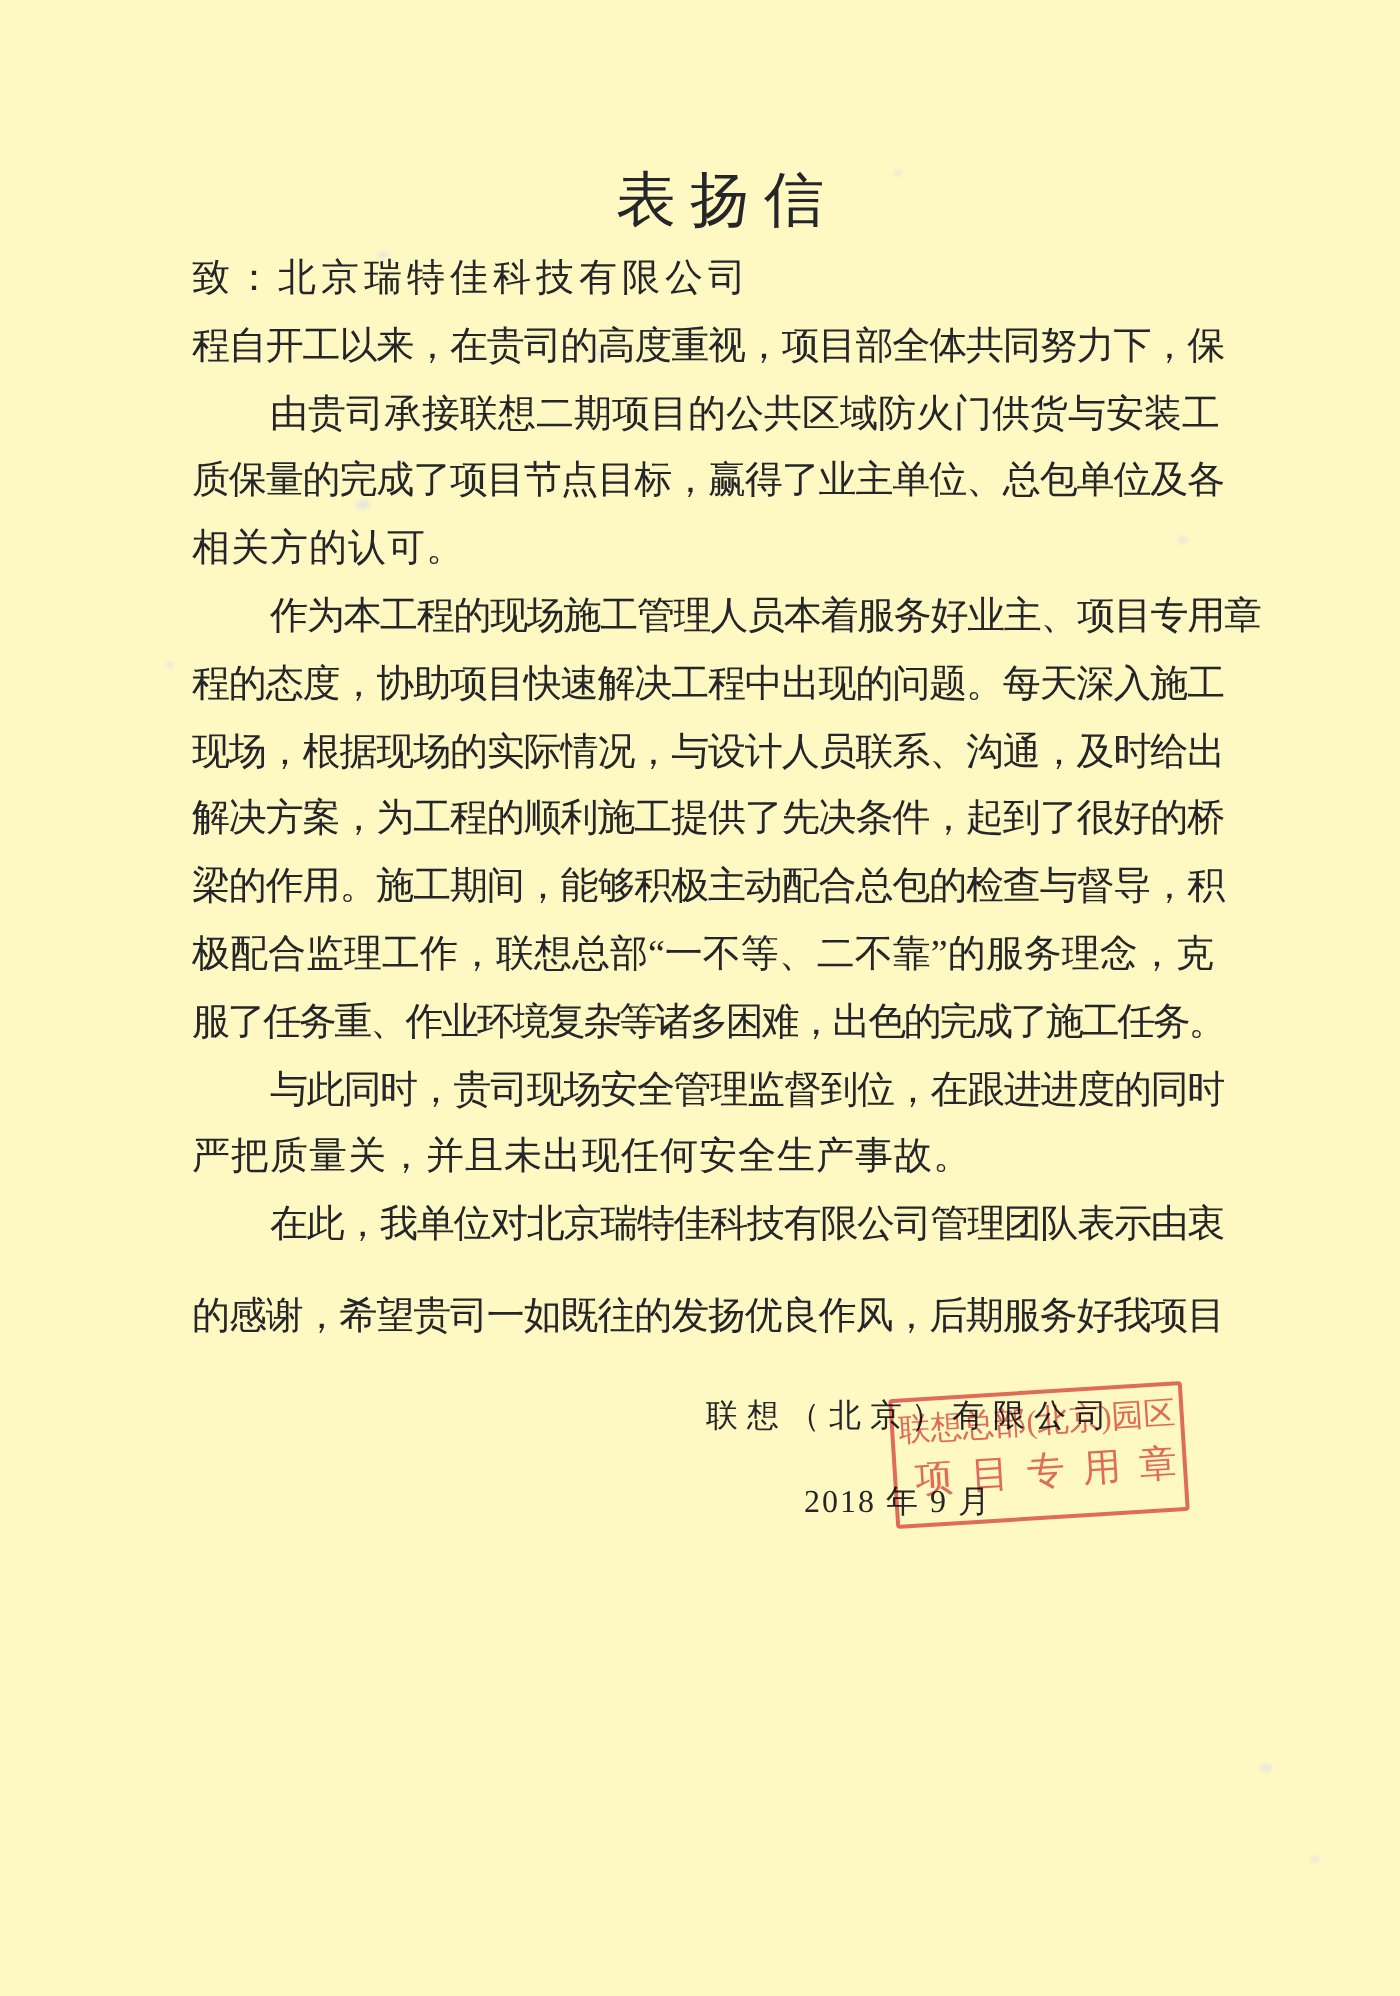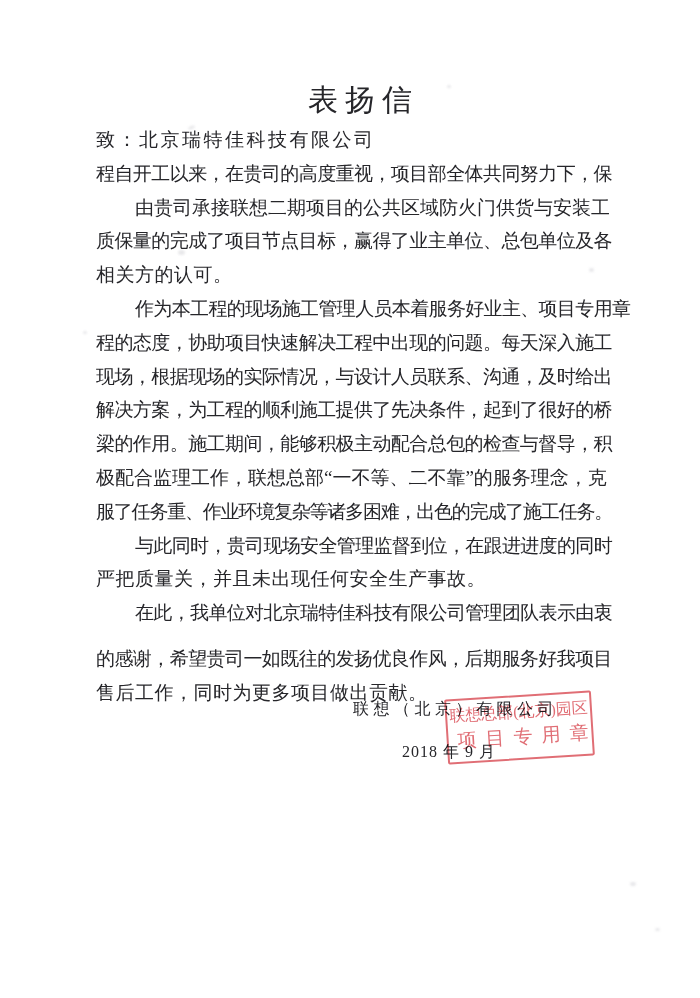--- a/index.html
+++ b/index.html
@@ -1,19 +1,19 @@
 <!DOCTYPE html>
 <html style="--stamp: #d8454e; --ink: #26262a;"><head>
 <meta charset="utf-8">
 <style>
   html,body{margin:0;padding:0;background:#9a9a9a;}
   .page{
     position:relative;
     width:700px;height:998px;
-    background:#ffffff;
+    background:#fef9c3;
     overflow:hidden;
     font-family:"Liberation Serif","DejaVu Serif",serif;
     color:var(--ink,#26262a);
   }
   
   .speck{position:absolute;background:#e2e2e5;border-radius:50%;filter:blur(1px);opacity:.8;}
   .s1{left:188px;top:126px;width:7px;height:3px;transform:rotate(-20deg);}
   .s2{left:296px;top:176px;width:8px;height:3px;transform:rotate(35deg);}
   .s3{left:178px;top:250px;width:7px;height:5px;}
   .s4{left:447px;top:85px;width:4px;height:3px;}
@@ -96,21 +96,20 @@
     <div class="line fill" style="letter-spacing: -0.571429px;">程的态度，协助项目快速解决工程中出现的问题。每天深入施工</div>
     <div class="line fill" style="letter-spacing: -0.571429px;">现场，根据现场的实际情况，与设计人员联系、沟通，及时给出</div>
     <div class="line fill" style="letter-spacing: -0.571429px;">解决方案，为工程的顺利施工提供了先决条件，起到了很好的桥</div>
     <div class="line fill" style="letter-spacing: -0.571429px;">梁的作用。施工期间，能够积极主动配合总包的检查与督导，积</div>
     <div class="line fill" style="letter-spacing: 0px;">极配合监理工作，联想总部“一不等、二不靠”的服务理念，克</div>
     <div class="line fill" style="letter-spacing: -1.2069px;">服了任务重、作业环境复杂等诸多困难，出色的完成了施工任务。</div>
     <div class="line indent fill" style="letter-spacing: -0.653846px;">与此同时，贵司现场安全管理监督到位，在跟进进度的同时</div>
     <div class="line">严把质量关，并且未出现任何安全生产事故。</div>
     <div class="line indent fill" style="letter-spacing: -0.653846px;">在此，我单位对北京瑞特佳科技有限公司管理团队表示由衷</div>
     <div class="line fill" style="letter-spacing: -0.571429px; margin-top: 12px;">的感谢，希望贵司一如既往的发扬优良作风，后期服务好我项目</div>
-    <div class="line">售后工作，同时为更多项目做出贡献。</div>
   </div>
 
   <div class="sig-company">联想（北京）有限公司</div>
   <div class="sig-date">2018 年 9 月</div>
 
   <div class="stamp">
     <div class="stamp-line1">联想总部(北京)园区</div>
     <div class="stamp-line2">项目专用章</div>
   </div>
 

